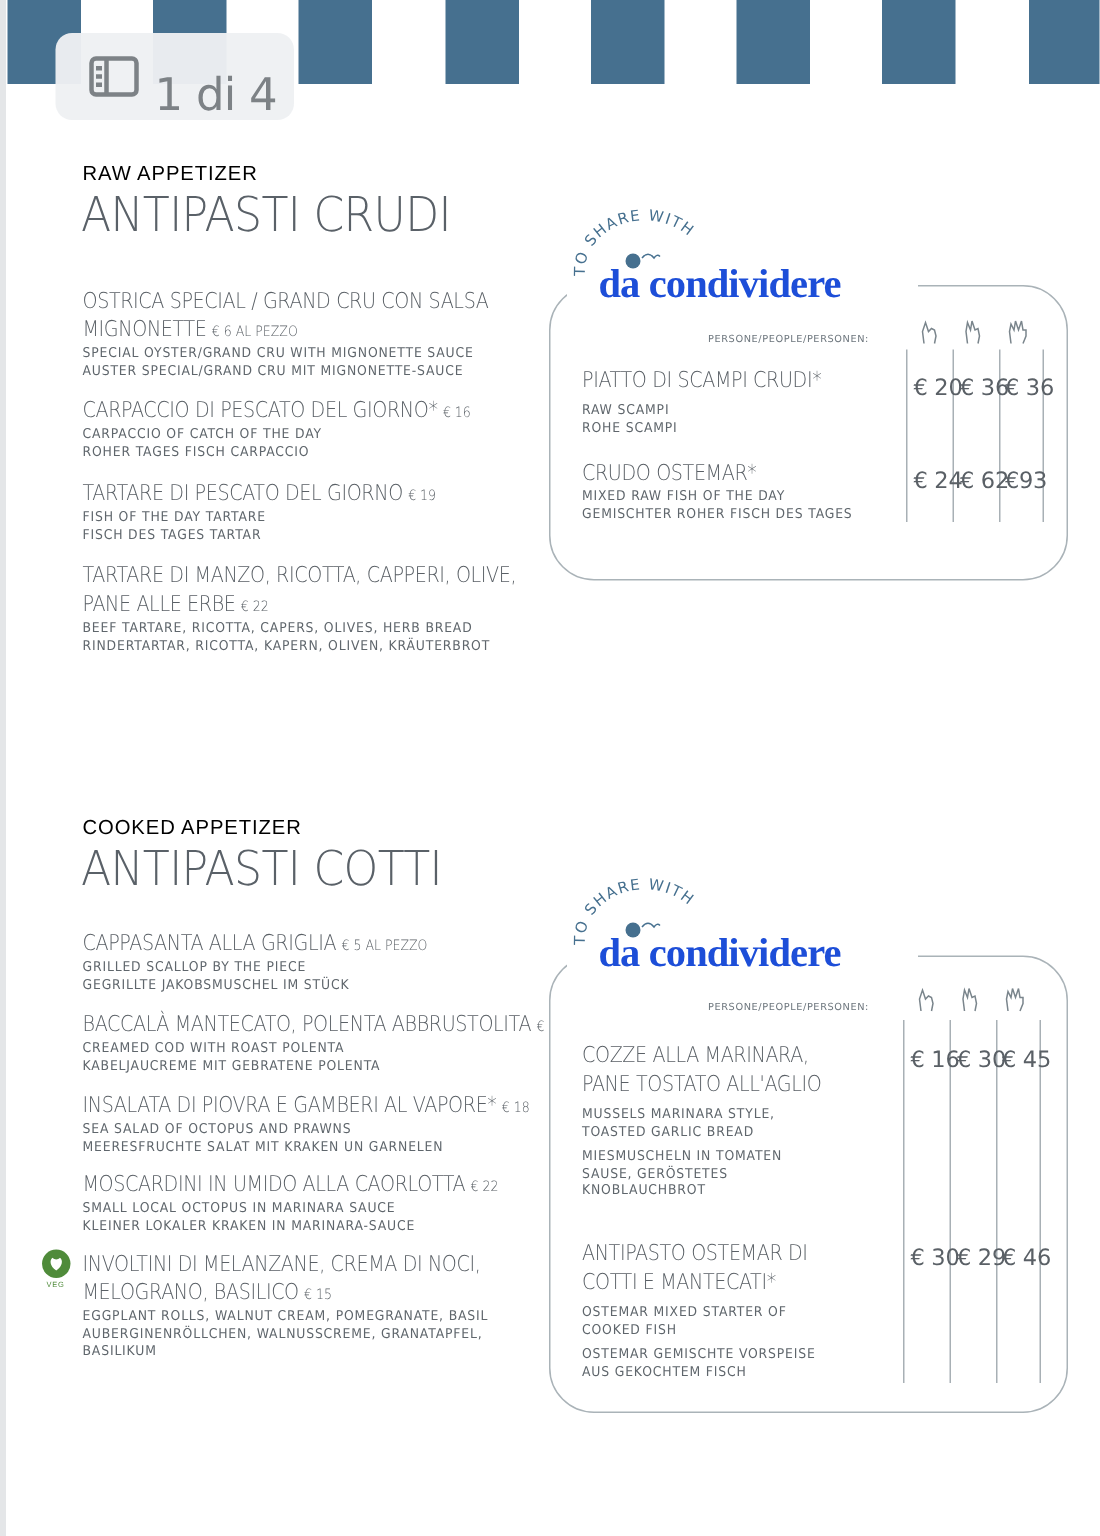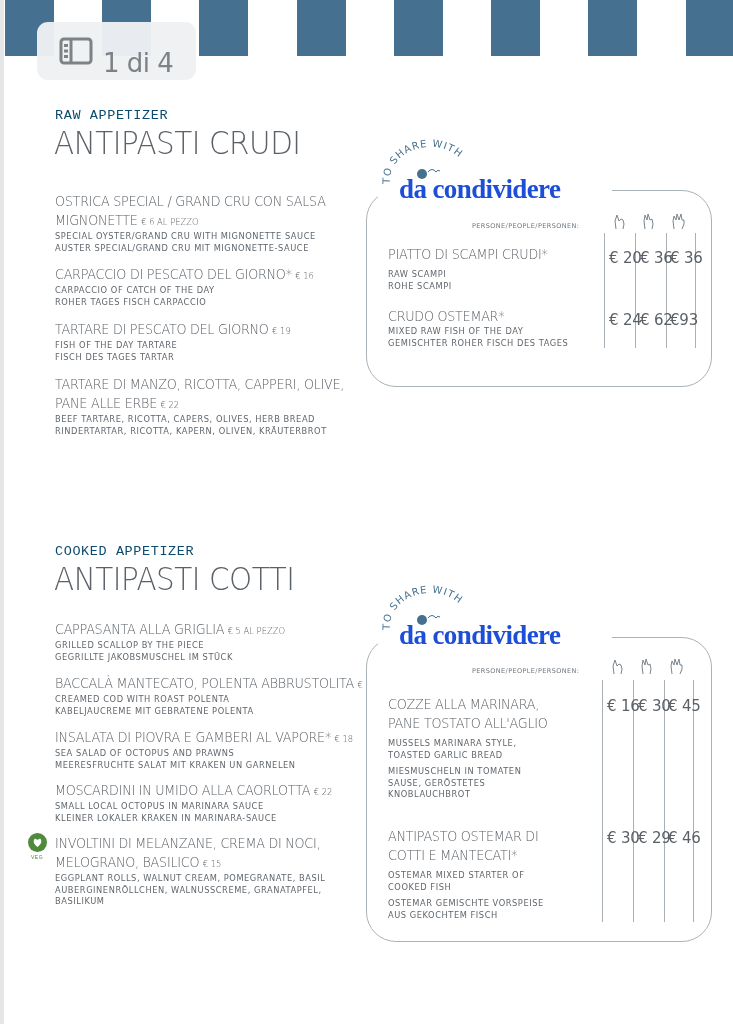--- a/index.html
+++ b/index.html
@@ -2,22 +2,22 @@
 <html><head>
 <meta charset="utf-8">
 <style>
   * { box-sizing: border-box; margin: 0; padding: 0; }
   html, body { width: 733px; height: 1024px; overflow: hidden; background: #ffffff; }
   body { position: relative; font-family: "Liberation Sans", sans-serif; color: #4a5560; }
   .left-edge { position: absolute; left: 0; top: 0; width: 4px; height: 1024px; background: #e4e6e8; }
   .stripe { position: absolute; top: 0; height: 56px; width: 49px; background: #46708f; }
   .page-badge { position: absolute; left: 37px; top: 22px; width: 159px; height: 58px; background: rgba(238,240,242,0.96); border-radius: 11px; display: flex; align-items: center; padding-left: 22px; gap: 10px; }
   .page-badge svg { width: 34px; height: 28px; }
-  .page-badge .count { font-family: "DejaVu Sans", sans-serif; font-size: 26px; color: #7d8286; letter-spacing: -0.5px; margin-top: 24px; }
-  .section-kicker { position: absolute; left: 55px; font-family: Liberation Mono, monospace; font-size: 13.5px; letter-spacing: 0.6px; color: #0c4a6e; }
+  .page-badge .count { font-family: "DejaVu Sans", sans-serif; font-size: 30px; color: #7d8286; letter-spacing: -0.5px; margin-top: 24px; }
+  .section-kicker { position: absolute; left: 55px; font-family: Liberation Sans, sans-serif; font-size: 13.5px; letter-spacing: 0.6px; color: #000000; }
   .section-title { position: absolute; left: 54px; font-family: "DejaVu Sans", sans-serif; font-weight: 200; font-size: 32px; letter-spacing: -0.5px; color: #5a6168; transform: scaleX(0.92); transform-origin: left; }
   .item { position: absolute; left: 55px; width: 300px; }
   .item .name { font-family: "DejaVu Sans", sans-serif; font-weight: 300; font-size: 14.5px; line-height: 19px; color: #5a6066; letter-spacing: -0.3px; transform: scaleX(0.88); transform-origin: left; white-space: nowrap; display: block; }
   .item .price { font-size: 9.5px; letter-spacing: 0; margin-left: 4px; }
   .item .desc { font-family: "DejaVu Sans", sans-serif; font-size: 9px; line-height: 11.5px; letter-spacing: 0.6px; color: #5f666c; transform: scaleX(0.92); transform-origin: left; white-space: nowrap; display: block; }
   .veg { position: absolute; left: 26px; top: 833px; width: 22px; text-align: center; }
   .veg .circle { width: 19px; height: 19px; border-radius: 50%; background: #4f8b3a; margin: 0 auto; display: flex; align-items: center; justify-content: center; }
   .veg .label { font-size: 5px; color: #4f8b3a; letter-spacing: 0.5px; margin-top: 2px; display: block; }
   .share-box { position: absolute; left: 366px; border: 1.3px solid #aab3b8; border-radius: 30px; background: #fff; }
   .share-logo { position: absolute; background: #fff; padding: 0 8px; }

